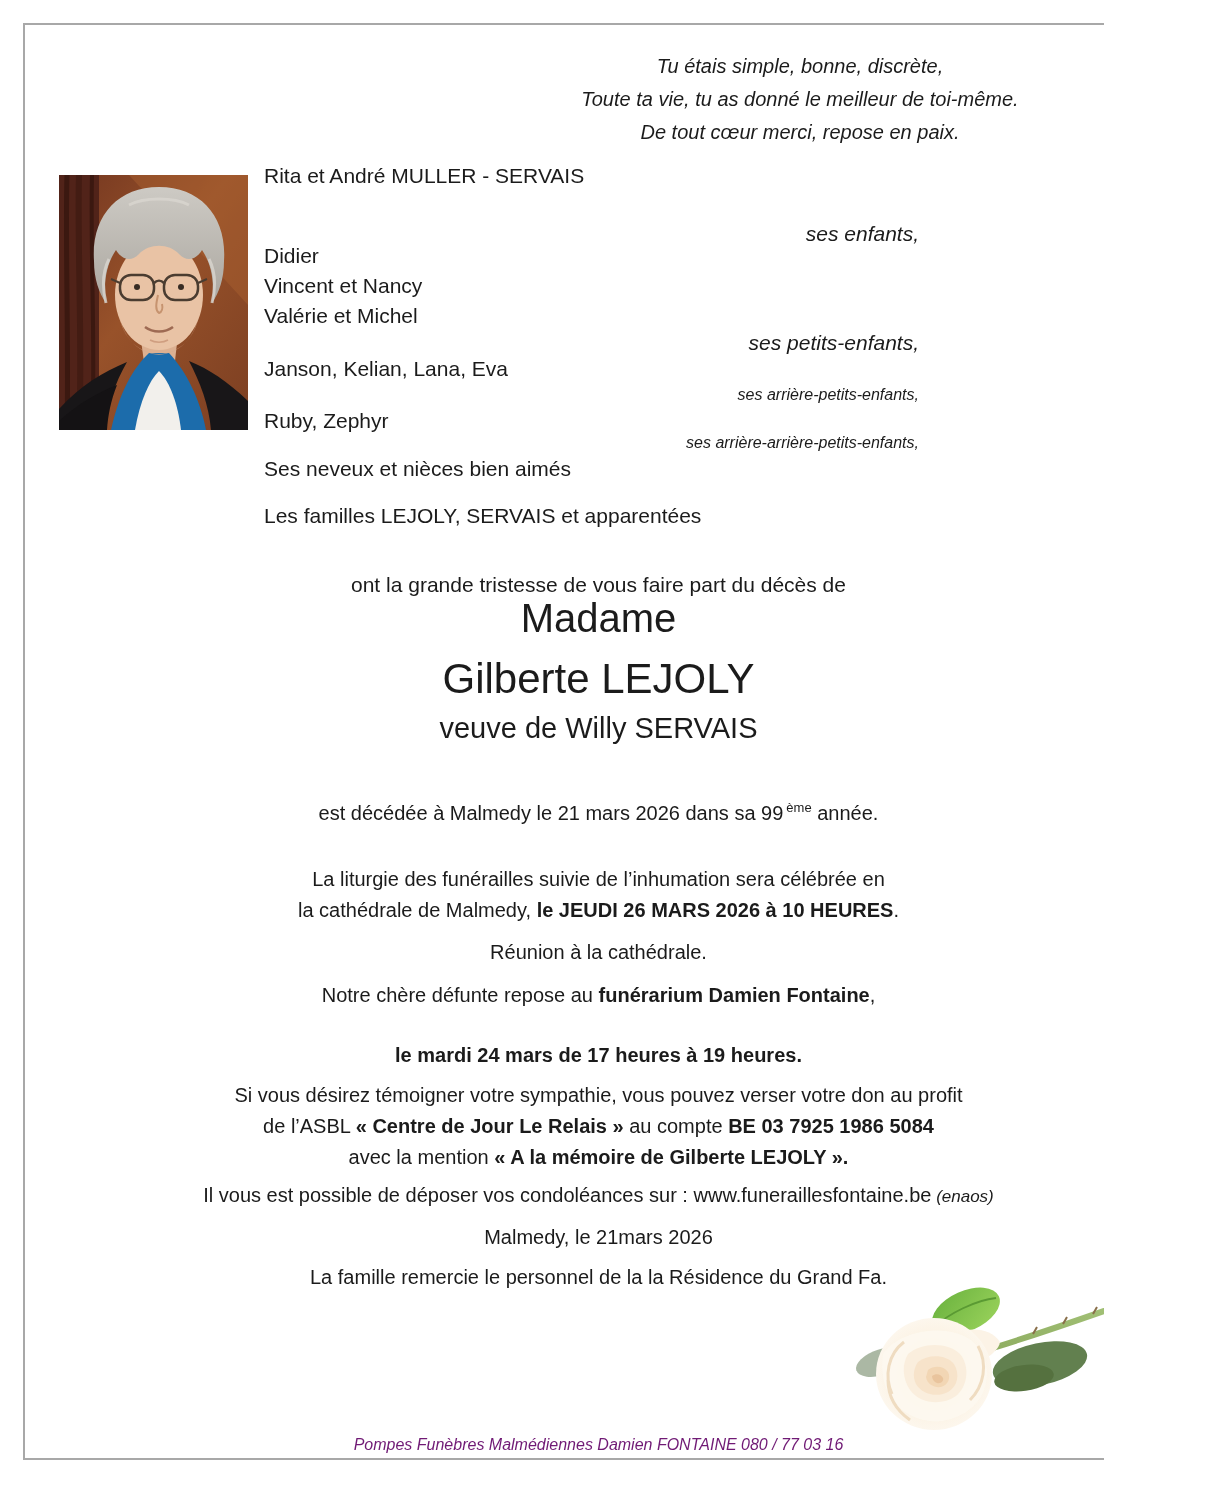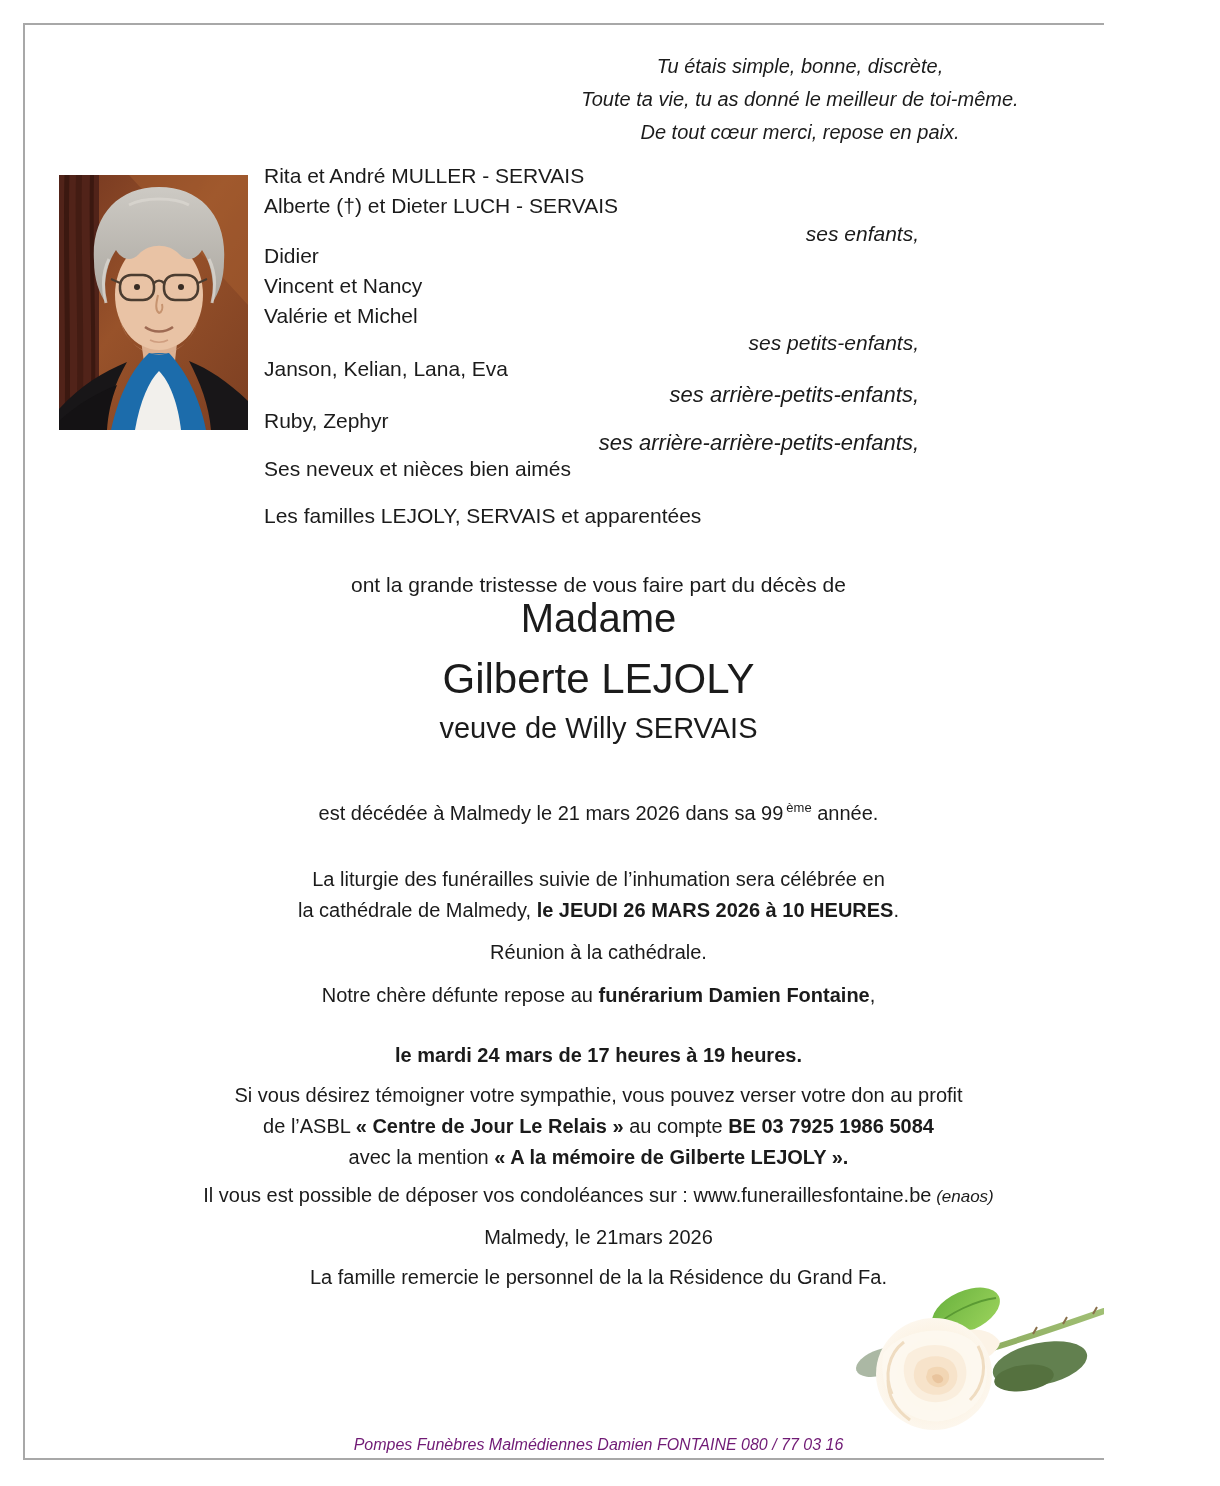--- a/index.html
+++ b/index.html
@@ -9,21 +9,21 @@
     overflow:hidden;
   }
   .frame {
     position:absolute; left:23px; top:23px; width:1148px; height:1437px;
     border:2px solid #a8a8a8; box-sizing:border-box;
   }
   .line { position:absolute; white-space:nowrap; font-size:20px; line-height:26px; }
   .c    { left:12px; width:1173px; text-align:center; }
   .fam  { left:264px; font-size:21px; }
   .rlab { right:185px; text-align:right; font-style:italic; font-size:21px; }
-  .rlab.small { font-size:22px; }
+  .rlab.small { font-size:16px; }
   .quote {
     position:absolute; left:350px; top:50px; width:900px; text-align:center;
     font-style:italic; font-size:20px; line-height:33px; font-weight:500;
   }
   .intro   { font-size:21px; }
   .title-big  { font-size:40px; line-height:48px; }
   .name-big   { font-size:42px; line-height:50px; font-weight:400; }
   .relation-l { font-size:29px; line-height:36px; }
   .bold { font-weight:700; }
   .small19 { font-size:20px; }
@@ -90,21 +90,20 @@
     <circle cx="78" cy="112" r="3" fill="#372c24"></circle>
     <circle cx="122" cy="112" r="3" fill="#372c24"></circle>
 
     <path d="M99,120 C97,129 96,135 100,138 C103,137 104,133 103,129" stroke="#c6936f" stroke-width="2" fill="none"></path>
 
     <path d="M86,152 C94,158 106,158 114,152" stroke="#9e6a53" stroke-width="2.5" fill="none"></path>
     <path d="M91,165 C96,168 104,168 109,165" stroke="#cf9e80" stroke-width="1.5" fill="none"></path>
   </svg>
 
   <div class="line fam" style="top:163px">Rita et André MULLER - SERVAIS</div>
-  <div class="line fam" style="top:193px">Alberte (†) et Dieter LUCH - SERVAIS</div>
   <div class="line rlab" style="top:221px">ses enfants,</div>
 
   <div class="line fam" style="top:243px">Didier</div>
   <div class="line fam" style="top:273px">Vincent et Nancy</div>
   <div class="line fam" style="top:303px">Valérie et Michel</div>
   <div class="line rlab" style="top:330px">ses petits-enfants,</div>
 
   <div class="line fam" style="top:356px">Janson, Kelian, Lana, Eva</div>
   <div class="line rlab small" style="top:382px">ses arrière-petits-enfants,</div>
 

